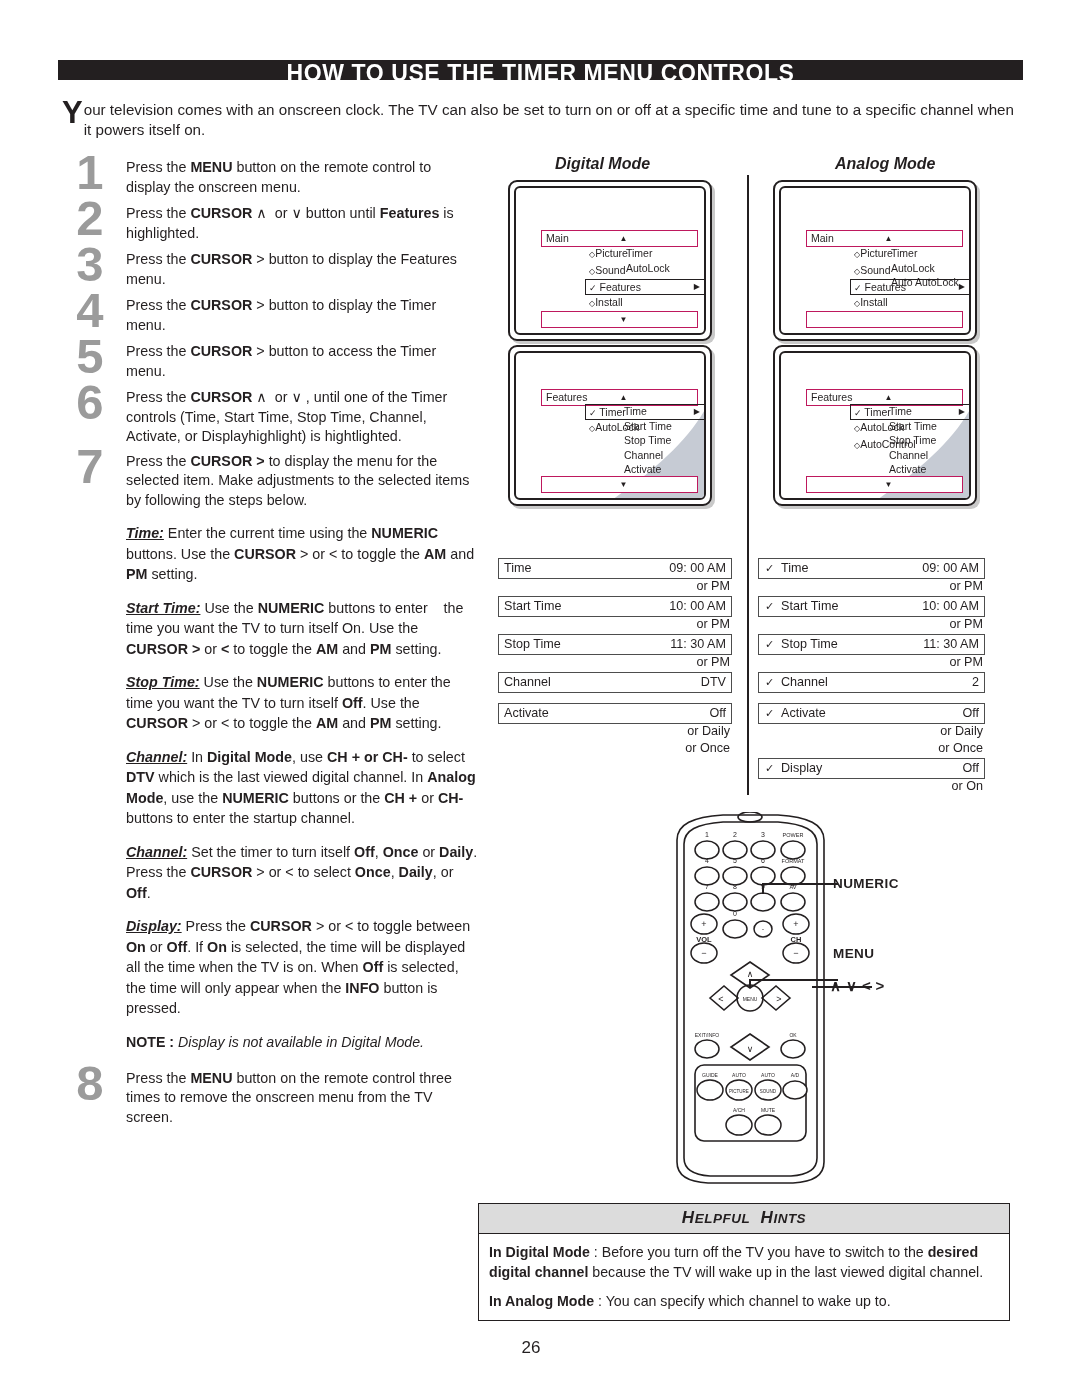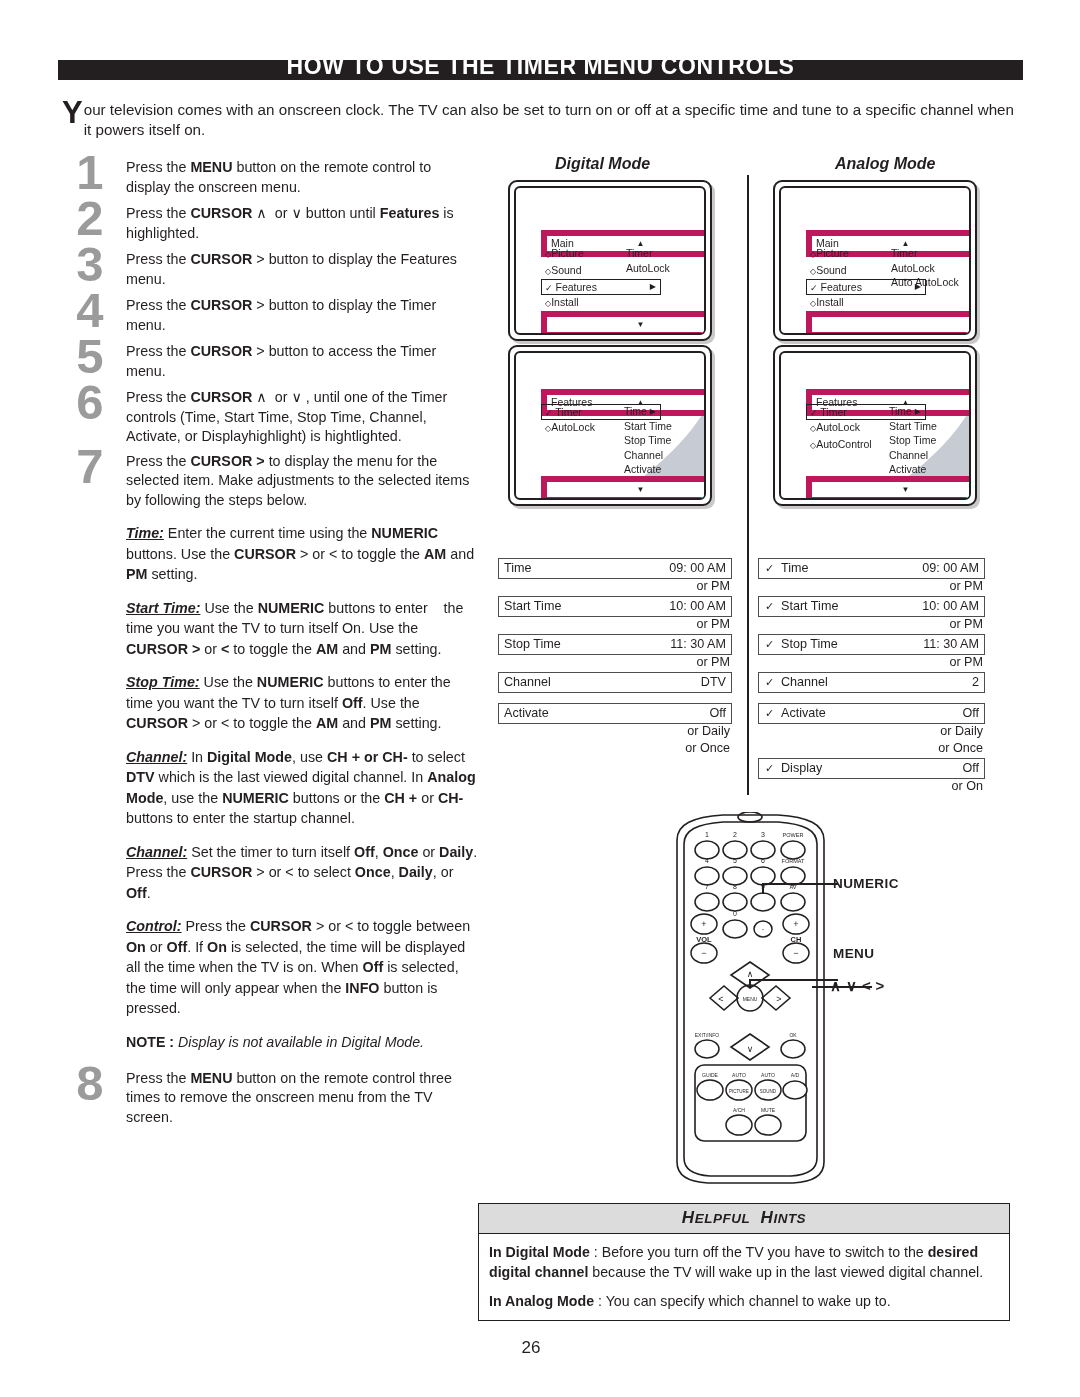--- a/index.html
+++ b/index.html
@@ -3,21 +3,21 @@
 <meta charset="utf-8">
 <style>
   html,body{margin:0;padding:0;background:#fff;}
   body{
     width:1080px;height:1397px;position:relative;overflow:hidden;
     font-family:"Liberation Sans", sans-serif;color:#231f20;
   }
   
   .title-bar{
     position:absolute;left:58px;top:60px;width:965px;height:20px;
-    background:#231f20;display:flex;align-items:flex-end;justify-content:center;
+    background:#231f20;display:flex;align-items:flex-start;justify-content:center;
   }
   .title-bar .t{
     color:#fff;font-size:23px;font-weight:bold;letter-spacing:.6px;
     font-family:"Liberation Sans", sans-serif;
   }
   .intro{
     position:absolute;left:62px;top:100px;width:962px;
     font-size:15.2px;line-height:19.5px;
   }
   .intro .drop{
@@ -52,25 +52,25 @@
   
   .tv{
     position:absolute;border:2px solid #231f20;border-radius:9px;background:#fff;
     box-shadow:3px 3px 0 0 #c9c9c9;
   }
   .tv .inner{
     position:absolute;left:4px;top:4px;right:4px;bottom:4px;
     border:2px solid #231f20;border-radius:6px;background:#fff;overflow:hidden;
   }
   .bar{
-    border:6px solid #be185d;height:15px;position:relative;background:#fff;padding-left:24px;
+    border:1px solid #be185d;height:15px;position:relative;background:#fff;
   }
   .bar .lbl{position:absolute;left:4px;top:0px;font-size:10.5px;line-height:15px;}
   .bar .ar{position:absolute;left:50%;top:0;font-size:8px;line-height:15px;}
-  .mitem{font-size:10.5px;line-height:14.5px;padding-left:4px;white-space:nowrap;}
+  .mitem{font-size:10.5px;line-height:14.5px;padding-left:4px;white-space:nowrap;margin-left:44px;}
   .mitem .dia{font-size:8px;}
   .col2{position:absolute;font-size:10.5px;line-height:14.5px;}
   .wave{
     position:absolute;width:150px;height:160px;overflow:hidden;pointer-events:none;
   }
   .wave svg{display:block;}
 
   
   .setrow{
     position:absolute;border:1px solid #4d4d4d;height:19px;background:#fff;
@@ -145,21 +145,21 @@
         <div class="num">7</div>
         <div class="body">Press the <b>CURSOR &gt;</b> to display the menu for the selected item.  Make adjustments to the selected items by following the steps below.</div>
       </div>
     </div>
   <div id="paras-container">
       <div class="para"><span class="lead">Time:</span> Enter the current time using the <b>NUMERIC</b> buttons. Use the <b>CURSOR</b> &gt; or &lt; to toggle the <b>AM</b> and <b>PM</b> setting.</div>
       <div class="para"><span class="lead">Start Time:</span> Use the <b>NUMERIC</b> buttons to enter &nbsp;&nbsp;&nbsp;the time you want the TV to turn itself On.  Use the <b>CURSOR &gt;</b> or <b>&lt;</b> to toggle the <b>AM</b> and <b>PM</b> setting.</div>
       <div class="para"><span class="lead">Stop Time:</span> Use the <b>NUMERIC</b> buttons to enter the time you want the TV to turn itself <b>Off</b>. Use the <b>CURSOR</b> &gt; or &lt; to toggle the <b>AM</b> and <b>PM</b> setting.</div>
       <div class="para"><span class="lead">Channel:</span>  In <b>Digital Mode</b>, use <b>CH +</b> <b>or CH-</b>  to select <b>DTV</b> which is the last viewed digital channel.   In <b>Analog Mode</b>, use the <b>NUMERIC</b> buttons or the <b>CH +</b> or <b>CH-</b> buttons to enter the startup channel.</div>
       <div class="para"><span class="lead">Channel:</span> Set the timer to turn itself <b>Off</b>, <b>Once</b> or <b>Daily</b>. Press the <b>CURSOR</b> &gt; or &lt; to select <b>Once</b>, <b>Daily</b>, or <b>Off</b>.</div>
-      <div class="para"><span class="lead">Control:</span> Press the <b>CURSOR</b> &gt; or &lt; to toggle between <b>On</b> or <b>Off</b>.  If <b>On</b> is selected, the time will be displayed all the time when the TV is on.   When <b>Off</b> is selected, the time will only appear when the <b>INFO</b> button is pressed.</div>
+      <div class="para"><span class="lead">Display:</span> Press the <b>CURSOR</b> &gt; or &lt; to toggle between <b>On</b> or <b>Off</b>.  If <b>On</b> is selected, the time will be displayed all the time when the TV is on.   When <b>Off</b> is selected, the time will only appear when the <b>INFO</b> button is pressed.</div>
     </div>
   <div class="note"><b>NOTE :</b> Display is not available in Digital Mode.</div>
   <div class="step" style="margin-top:14px;">
     <div class="num">8</div>
     <div class="body" id="step8-body">Press the <b>MENU</b> button on the remote control three times to remove the onscreen menu from the TV screen.</div>
   </div>
 </div>
 
 <div class="right-col">
   <div class="mode-head dig">Digital Mode</div>

